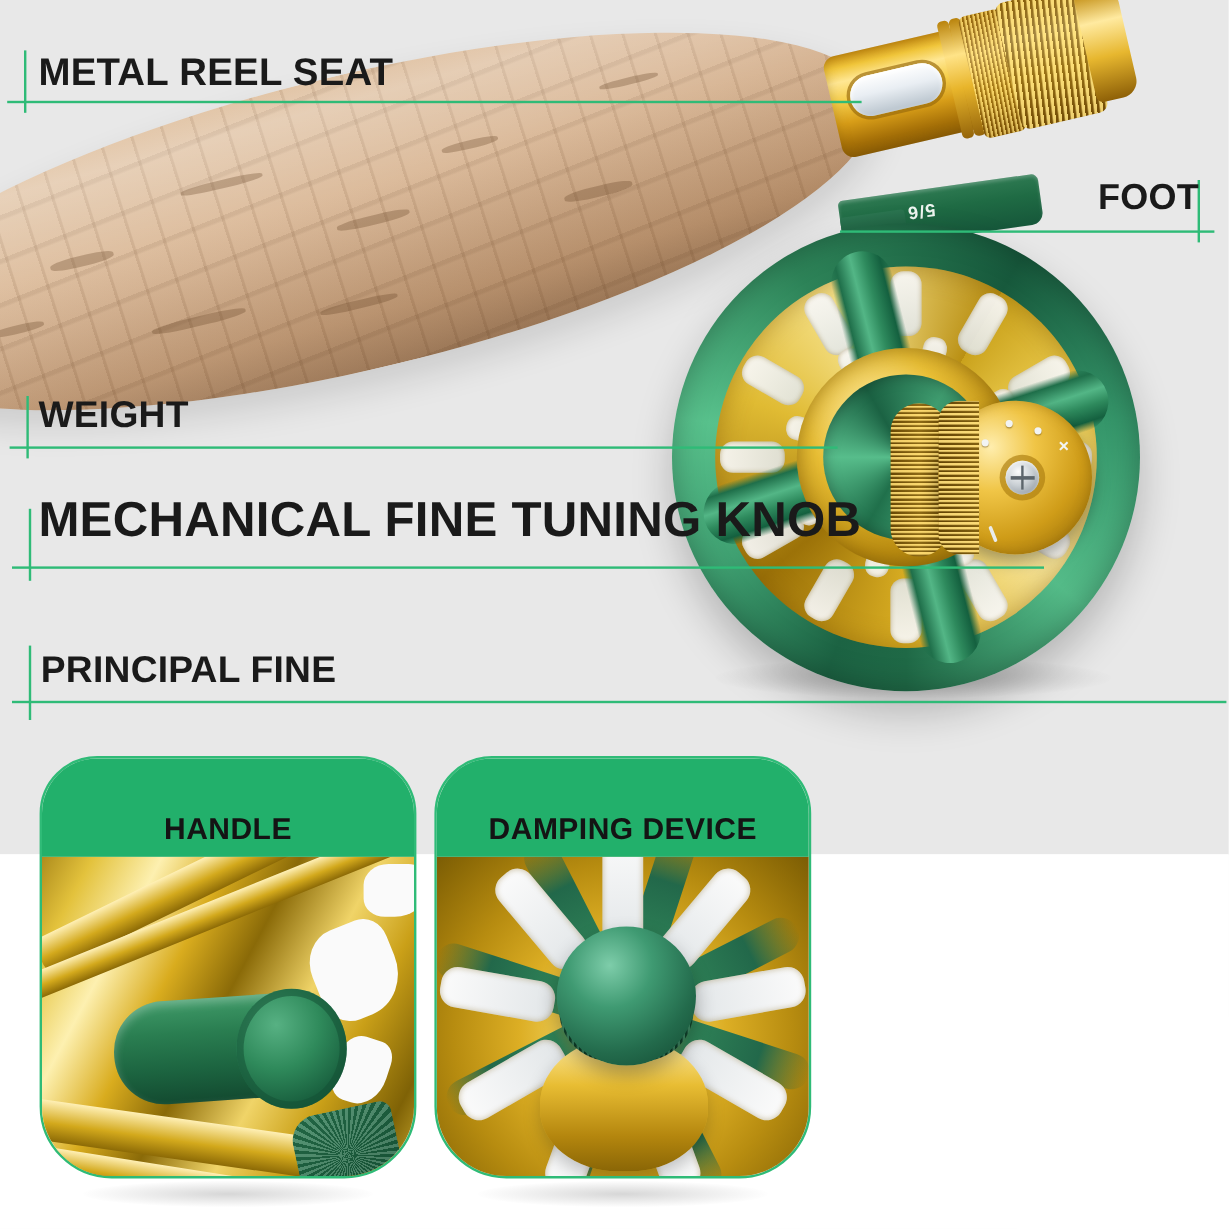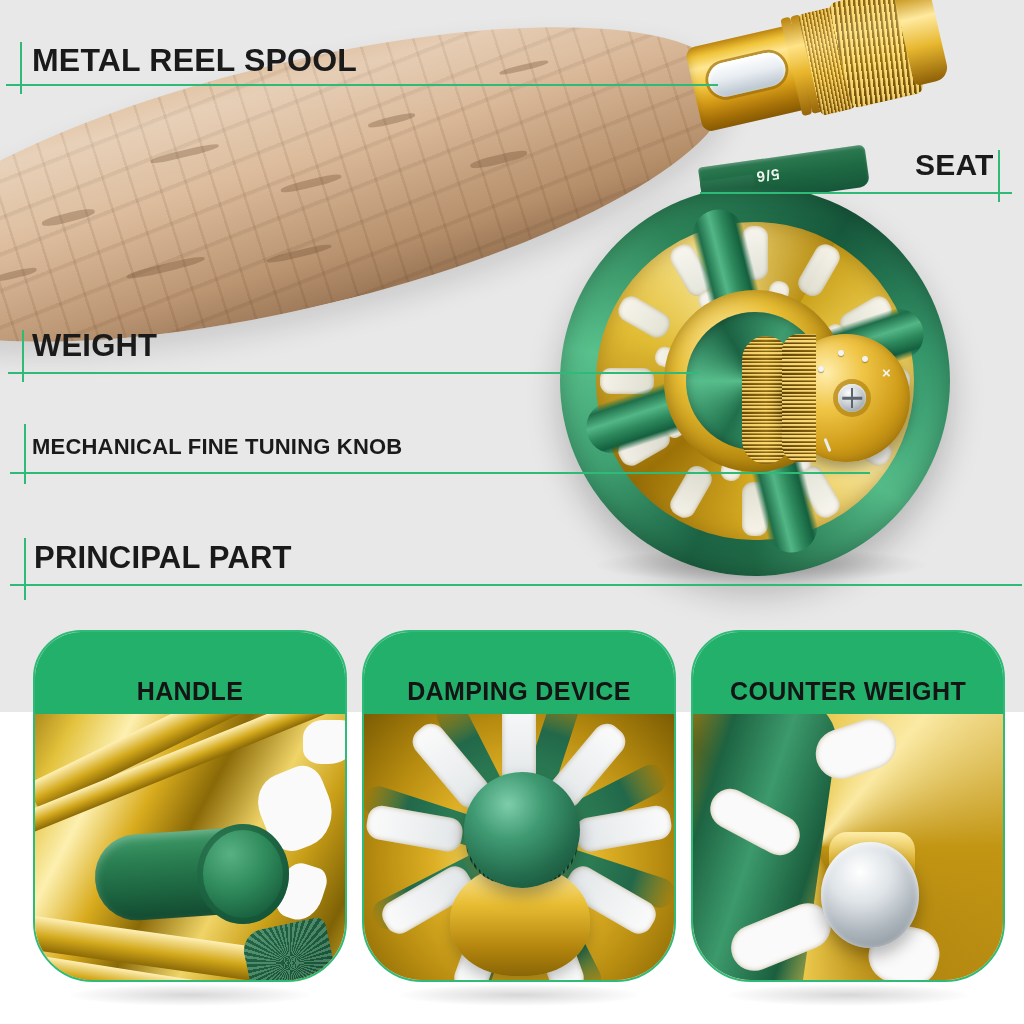--- a/index.html
+++ b/index.html
@@ -469,45 +469,45 @@
         <div class="knob-dash" style="left:44px;top:104px;"></div>
       </div>
       <div class="drag-knurl"></div>
       <div class="knob-screw"></div>
     </div>
   </div>
 
   <div class="callout" style="left:0;top:0;width:1024px;height:120px;">
     <div class="cl-tick" style="left:20px;top:42px;height:52px;"></div>
     <div class="cl-line" style="left:6px;top:84px;width:712px;"></div>
-    <span class="cl-text" style="left:32px;top:42px;font-size:32px;">METAL REEL SPOOL</span>
+    <span class="cl-text" style="left:32px;top:42px;font-size:32px;">METAL REEL SEAT</span>
   </div>
 
   <div class="callout" style="left:0;top:130px;width:1024px;height:110px;">
     <div class="cl-tick" style="left:998px;top:20px;height:52px;"></div>
     <div class="cl-line" style="left:700px;top:62px;width:312px;"></div>
-    <span class="cl-text" style="left:915px;top:18px;font-size:30px;">SEAT</span>
+    <span class="cl-text" style="left:915px;top:18px;font-size:30px;">FOOT</span>
   </div>
 
   <div class="callout" style="left:0;top:310px;width:1024px;height:110px;">
     <div class="cl-tick" style="left:22px;top:20px;height:52px;"></div>
     <div class="cl-line" style="left:8px;top:62px;width:690px;"></div>
     <span class="cl-text" style="left:32px;top:18px;font-size:31px;">WEIGHT</span>
   </div>
 
   <div class="callout" style="left:0;top:410px;width:1024px;height:110px;">
     <div class="cl-tick" style="left:24px;top:14px;height:60px;"></div>
     <div class="cl-line" style="left:10px;top:62px;width:860px;"></div>
-    <span class="cl-text" style="left:32px;top:24px;font-size:22px;">MECHANICAL FINE TUNING KNOB</span>
+    <span class="cl-text" style="left:32px;top:0;font-size:41px;">MECHANICAL FINE TUNING KNOB</span>
   </div>
 
   <div class="callout" style="left:0;top:520px;width:1024px;height:110px;">
     <div class="cl-tick" style="left:24px;top:18px;height:62px;"></div>
     <div class="cl-line" style="left:10px;top:64px;width:1012px;"></div>
-    <span class="cl-text" style="left:34px;top:20px;font-size:31px;">PRINCIPAL PART</span>
+    <span class="cl-text" style="left:34px;top:20px;font-size:31px;">PRINCIPAL FINE</span>
   </div>
 
   <div class="panels">
 
     <div class="panel" style="left:362px;">
       <div class="panel-card">
         <div class="panel-img">
           <div class="p2-gold"></div>
           <div class="p2-green" style="transform:rotate(18deg)  translateY(-88px);"></div>
           <div class="p2-green" style="transform:rotate(63deg)  translateY(-88px);"></div>
@@ -550,32 +550,15 @@
           <div class="p1-handle-stem"></div>
           <div class="p1-handle-cap"></div>
           <div class="p1-grip"></div>
         </div>
         <div class="panel-head"></div>
         <div class="panel-title">HANDLE</div>
       </div>
       <div class="panel-shadow"></div>
     </div>
 
-    <div class="panel" style="left:691px;">
-      <div class="panel-card">
-        <div class="panel-img">
-          <div class="p3-gold"></div>
-          <div class="p3-greenband"></div>
-          <div class="p3-cut" style="left:122px;top:10px;width:82px;height:50px;transform:rotate(-18deg);"></div>
-          <div class="p3-cut" style="left:14px;top:88px;width:96px;height:40px;transform:rotate(28deg);"></div>
-          <div class="p3-cut" style="left:36px;top:200px;width:104px;height:46px;transform:rotate(-22deg);"></div>
-          <div class="p3-cut" style="left:176px;top:212px;width:70px;height:58px;transform:rotate(12deg);"></div>
-          <div class="p3-stud-base"></div>
-          <div class="p3-stud"></div>
-        </div>
-        <div class="panel-head"></div>
-        <div class="panel-title">COUNTER WEIGHT</div>
-      </div>
-      <div class="panel-shadow"></div>
-    </div>
 
   </div>
 </div>
 
 </body></html>

